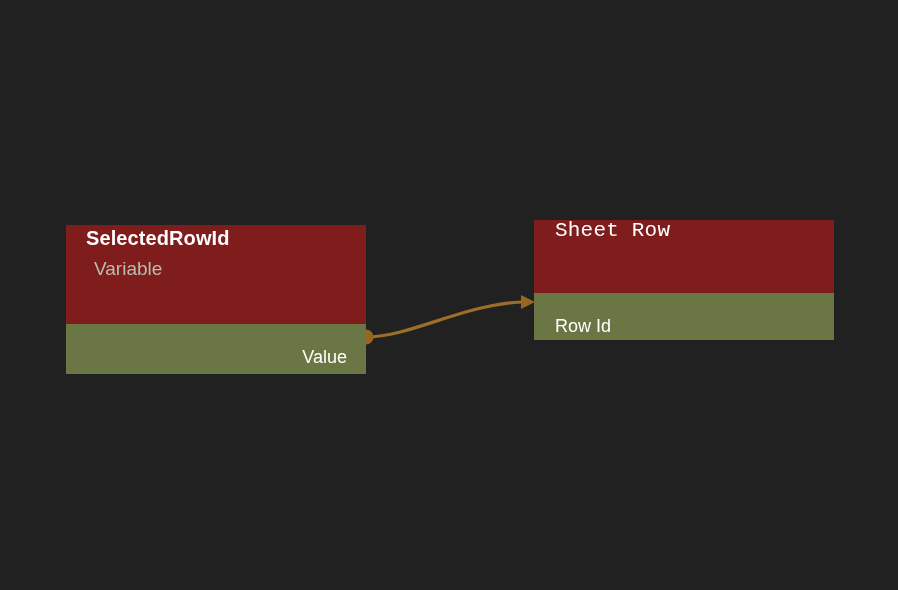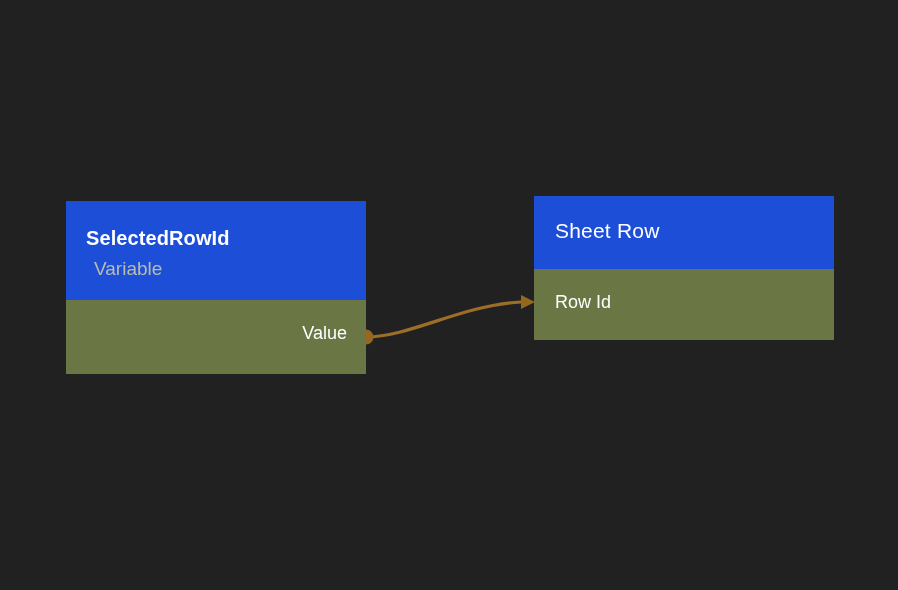--- a/index.html
+++ b/index.html
@@ -18,22 +18,23 @@
   }
 
   
   .node {
     position: absolute;
     box-sizing: border-box;
     overflow: hidden;
   }
   .node-header {
     box-sizing: border-box;
-    background: #1d4ed8;
+    background: #7f1d1d;
     width: 100%;
+    margin-top: 24px;
   }
   .node-body {
     box-sizing: border-box;
     background: #6a7745;
     width: 100%;
     position: relative;
   }
   .node-title {
     color: #ffffff;
     white-space: nowrap;
@@ -88,20 +89,21 @@
   }
   #node-sheetrow .node-header { height: 73px; }
   #node-sheetrow .node-body   { height: 71px; }
   #node-sheetrow .node-title {
     position: absolute;
     left: 21px;
     top: 24px;
     font-size: 21px;
     font-weight: 400;
     letter-spacing: 0.2px;
+    font-family: Liberation Mono, monospace;
   }
   .port-row-in {
     position: absolute;
     left: 21px;
     top: 24px;
     color: #ffffff;
     font-size: 18px;
     line-height: 1;
     white-space: nowrap;
   }

